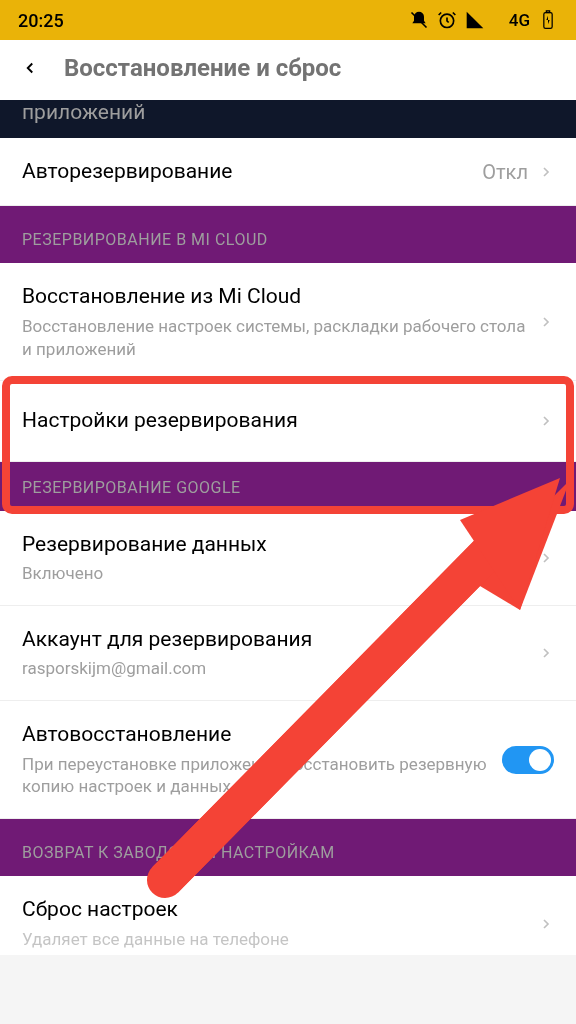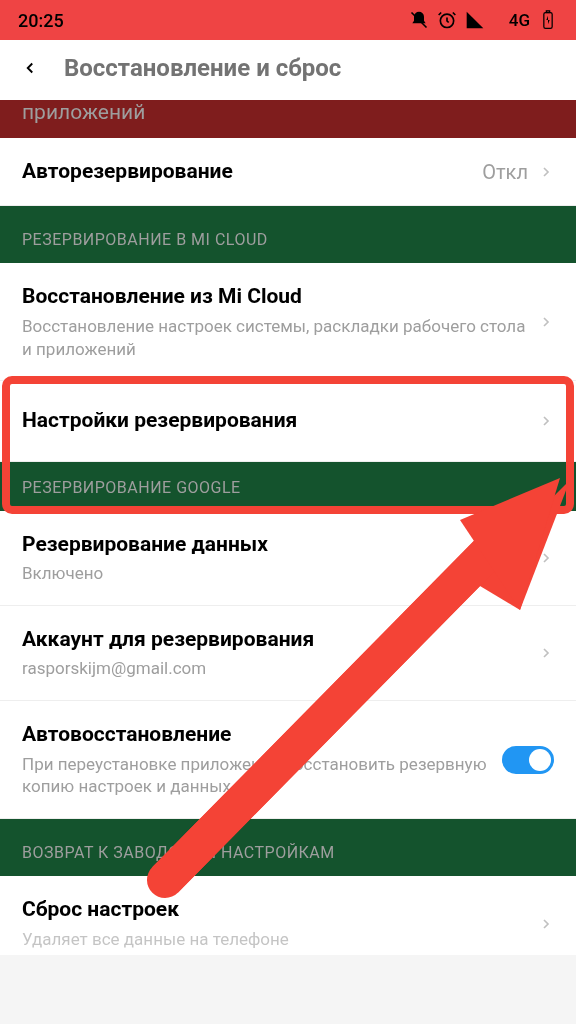--- a/index.html
+++ b/index.html
@@ -10,21 +10,21 @@
       background: #f5f5f5;
       overflow: hidden;
       position: relative;
     }
     .status-bar {
       height: 40px;
       display: flex;
       align-items: center;
       justify-content: space-between;
       padding: 0 18px;
-      background: #ef4444;
+      background: #eab308;
       font-size: 18px;
       font-weight: 500;
       color: #000;
     }
     .status-right { display: flex; align-items: center; gap: 8px; }
     .status-right svg { width: 20px; height: 20px; }
     .header {
       background: #fff;
       display: flex;
       align-items: center;
@@ -35,33 +35,33 @@
     .header-title { font-size: 24px; font-weight: 700; color: #737373; }
     .row {
       background: #fff;
       padding: 20px 22px;
       display: flex;
       align-items: center;
       justify-content: space-between;
       border-bottom: 1px solid #eee;
     }
     .row-text { flex: 1; }
-    .row-title { font-size: 21px; color: #000; font-weight: 700; line-height: 1.3; }
+    .row-title { font-size: 21px; color: #000; font-weight: 400; line-height: 1.3; }
     .row-sub { font-size: 17px; color: #9e9e9e; margin-top: 4px; line-height: 1.35; }
     .row-value { font-size: 20px; color: #9e9e9e; margin-right: 10px; }
     .chevron { color: #c0c0c0; }
     .section-header {
       padding: 24px 22px 14px;
-      background: #14532d;
+      background: #701a75;
       font-size: 16px;
       color: #9e9e9e;
       letter-spacing: 0.5px;
     }
     .cut-top {
-      background:#7f1d1d;
+      background:#0f172a;
       padding: 0 22px 14px;
       font-size: 21px;
       color: #9e9e9e;
     }
     .highlight-box {
       position: absolute;
       border: 8px solid #f44336;
       border-radius: 10px;
       pointer-events: none;
       left: 2px; right: 2px;

